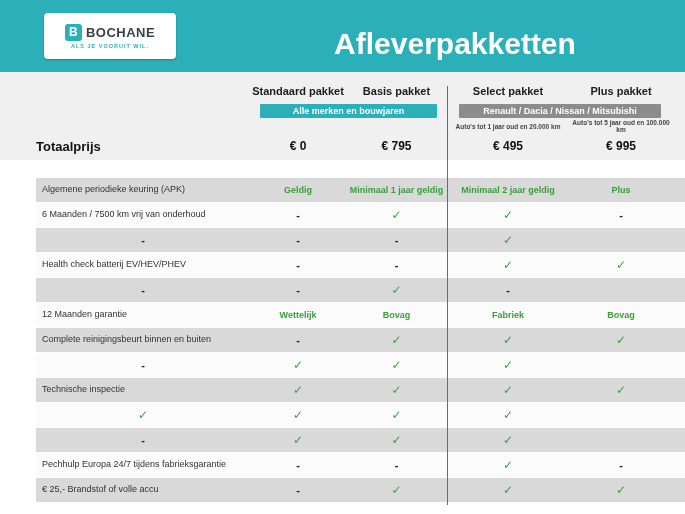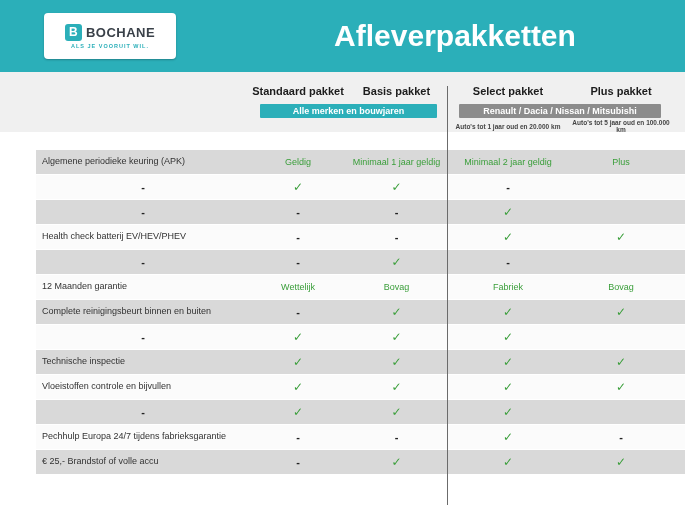--- a/index.html
+++ b/index.html
@@ -15,21 +15,21 @@
   
   .topbar{position:relative;width:100%;height:72px;background:var(--teal);}
   .logo-card{position:absolute;left:44px;top:13px;width:132px;height:46px;background:#ffffff;
     border-radius:4px;box-shadow:0 1px 2px rgba(0,0,0,.25);display:flex;flex-direction:column;
     align-items:center;justify-content:center;}
   .logo-row{display:flex;align-items:center;gap:4px;}
   .logo-icon{display:inline-flex;align-items:center;justify-content:center;width:17px;height:17px;
     background:var(--teal);color:#fff;font-weight:bold;font-size:12px;border-radius:3px;}
   .logo-text{font-weight:bold;font-size:13px;color:#3A4149;letter-spacing:.5px;}
   .logo-tagline{font-size:5.5px;color:var(--teal);letter-spacing:1px;margin-top:2px;font-weight:bold;}
-  .page-title{position:absolute;left:225px;right:0;top:0;height:72px;display:flex;align-items:center;
+  .page-title{position:absolute;left:225px;right:0;top:8px;height:72px;display:flex;align-items:center;
     justify-content:center;color:#ffffff;font-size:30px;font-weight:bold;}
 
   
   .grid-row{display:grid;grid-template-columns:250px 96px 101px 122px 104px;align-items:center;}
   .table-head{background:#f0f0f0;padding-top:8px;}
   .head-row{height:22px;}
   .col-head{text-align:center;font-size:11px;font-weight:bold;color:#1c1c1c;}
   .badge-row{height:17px;}
   .badge{height:14px;display:flex;align-items:center;justify-content:center;color:#ffffff;
     font-size:9px;font-weight:bold;border-radius:1px;}
@@ -46,21 +46,21 @@
   
   .frows{padding:0;}
   .frow{display:grid;grid-template-columns:214px 96px 101px 122px 104px;align-items:center;
     min-height:24px;margin:0 0 1px 36px;}
   .frow.shade{background:#d9d9d9;}
   .frow.plain{background:#fbfbfb;}
   .flabel{font-size:9px;color:#333;padding:3px 4px 3px 6px;line-height:1.25;}
   .fval{text-align:center;}
   .fval.check{color:var(--green);font-size:12px;font-weight:bold;}
   .fval.dash{color:#222;font-size:11px;font-weight:bold;}
-  .fval.gtext{color:var(--green);font-size:9px;font-weight:normal;}
+  .fval.gtext{color:var(--green);font-size:9px;font-weight:bold;}
 
   
   .vdivider{position:absolute;left:447px;top:86px;width:1px;height:419px;background:#6b6b6b;}
 </style>
 </head>
 <body>
 
 <div class="page">
 
   <header class="topbar">
@@ -90,33 +90,41 @@
     </div>
 
     <div class="grid-row subtitle-row">
       <div></div>
       <div></div>
       <div></div>
       <div class="subtitle">Auto's tot 1 jaar oud en 20.000 km</div>
       <div class="subtitle">Auto's tot 5 jaar oud en 100.000 km</div>
     </div>
 
+    <div class="grid-row total-row">
+      <div class="label-cell total-label">Totaalprijs</div>
+      <div class="price">€ 0</div>
+      <div class="price">€ 795</div>
+      <div class="price">€ 495</div>
+      <div class="price">€ 995</div>
+    </div>
   </section>
 
   <div class="spacer"></div>
 
   <section class="frows" id="feature-rows">
       <div class="frow shade">
         <div class="flabel">Algemene periodieke keuring (APK)</div>
         <div class="fval gtext">Geldig</div>
         <div class="fval gtext">Minimaal 1 jaar geldig</div>
         <div class="fval gtext">Minimaal 2 jaar geldig</div>
         <div class="fval gtext">Plus</div>
       </div>
       <div class="frow plain">
+        <div class="flabel">6 Maanden / 7500 km vrij van onderhoud</div>
         <div class="fval dash">-</div>
         <div class="fval check">✓</div>
         <div class="fval check">✓</div>
         <div class="fval dash">-</div>
       </div>
       <div class="frow shade">
         <div class="fval dash">-</div>
         <div class="fval dash">-</div>
         <div class="fval dash">-</div>
         <div class="fval check">✓</div>
@@ -155,21 +163,20 @@
         <div class="fval check">✓</div>
       </div>
       <div class="frow shade">
         <div class="flabel">Technische inspectie</div>
         <div class="fval check">✓</div>
         <div class="fval check">✓</div>
         <div class="fval check">✓</div>
         <div class="fval check">✓</div>
       </div>
       <div class="frow plain">
-        <div class="flabel">Vloeistoffen controle en bijvullen</div>
         <div class="fval check">✓</div>
         <div class="fval check">✓</div>
         <div class="fval check">✓</div>
         <div class="fval check">✓</div>
       </div>
       <div class="frow shade">
         <div class="fval dash">-</div>
         <div class="fval check">✓</div>
         <div class="fval check">✓</div>
         <div class="fval check">✓</div>

